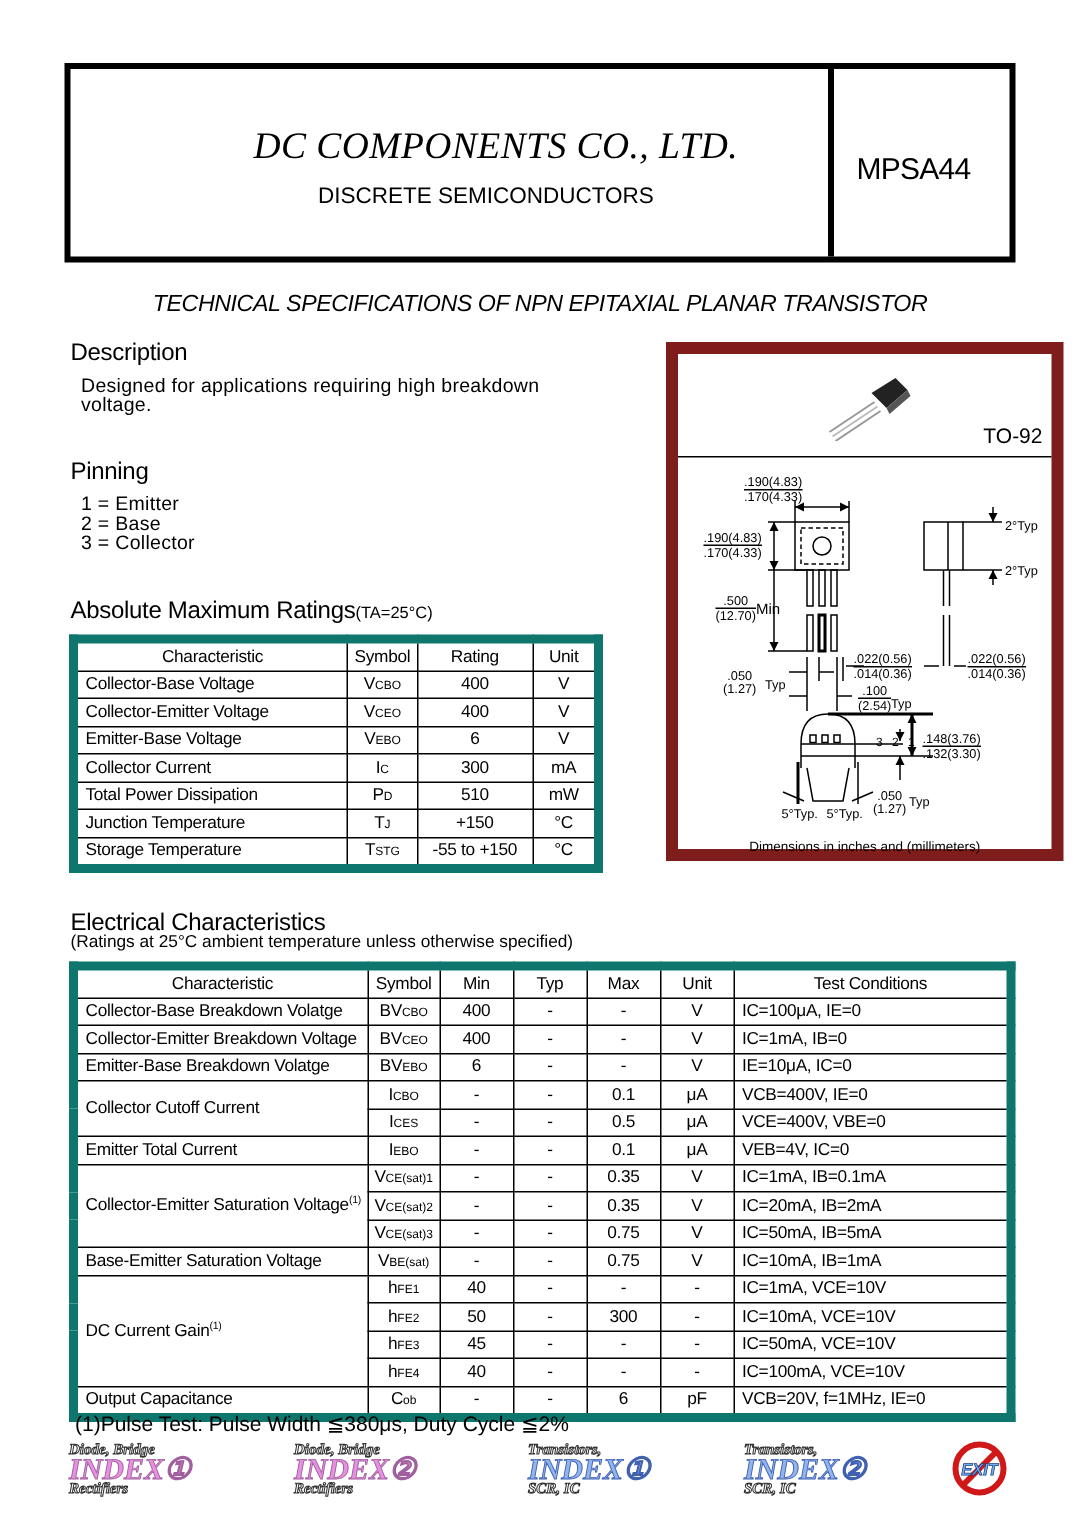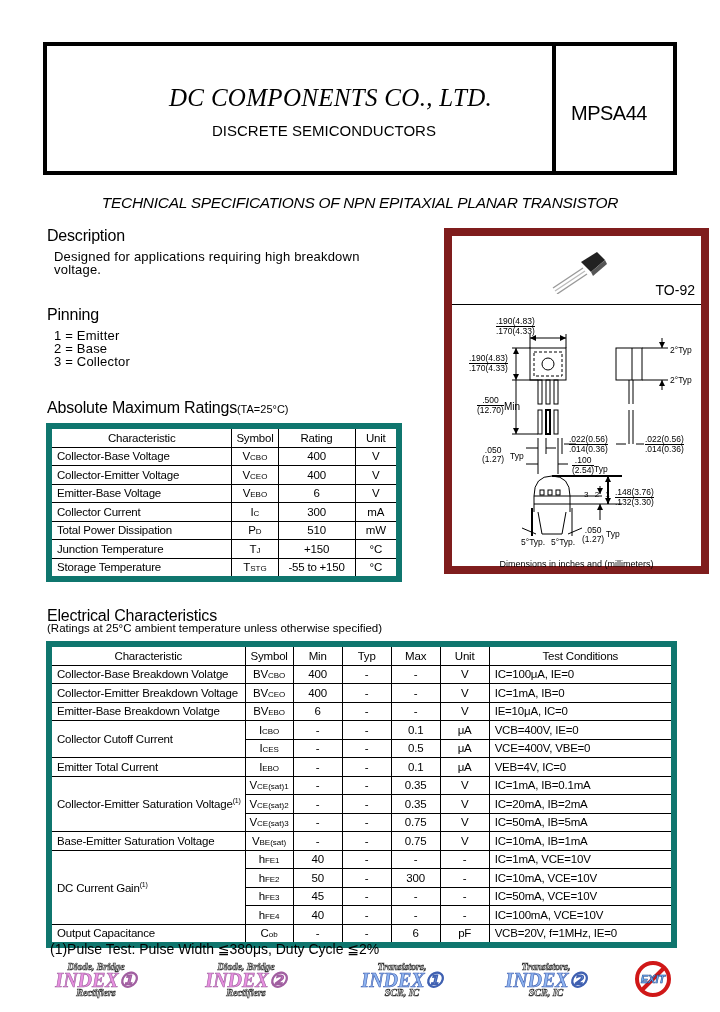--- a/index.html
+++ b/index.html
@@ -26,21 +26,21 @@
   sub.s { font-size:8px; vertical-align:baseline; letter-spacing:0; }
   sup { font-size:7px; }
 
   .pkg { left:412px; top:228px; width:265px; height:346px; border:8px solid #7f1d1d; box-sizing:border-box;margin-left:32px; }
   .pkg-split { position:absolute; left:0; top:68px; width:100%; height:1px; background:#000; }
   .pkg-name { position:absolute; right:6px; top:46px; font-size:14px; }
   .dim-note { position:absolute; left:0; width:100%; top:323px; text-align:center; font-size:9px; }
   .dim { position:absolute; font-size:8.5px; white-space:nowrap; line-height:9px; }
 
   .note { left:50px; top:941px; font-size:14px; }
-  .footer-logo { position:absolute; top:962px; font-family:"Liberation Serif", serif; font-style:italic; font-weight:bold; text-align:center; line-height:1; }
+  .footer-logo { position:absolute; top:962px; font-family:"Liberation Serif", serif; font-style:italic; font-weight:bold; text-align:left; line-height:1; }
   .fl-top, .fl-bot { font-size:10px; color:#fff; -webkit-text-stroke:0.7px #333; display:block; }
   .fl-mid { font-size:20px; display:block; margin:-2px 0; }
   .pink { color:#e890e0; -webkit-text-stroke:0.6px #a060a0; }
   .blue { color:#8fb4f0; -webkit-text-stroke:0.6px #4060b0; }
 </style>
 </head>
 <body>
 
 <div class="abs hdr">
   <div class="company">DC COMPONENTS CO.,  LTD.</div>

